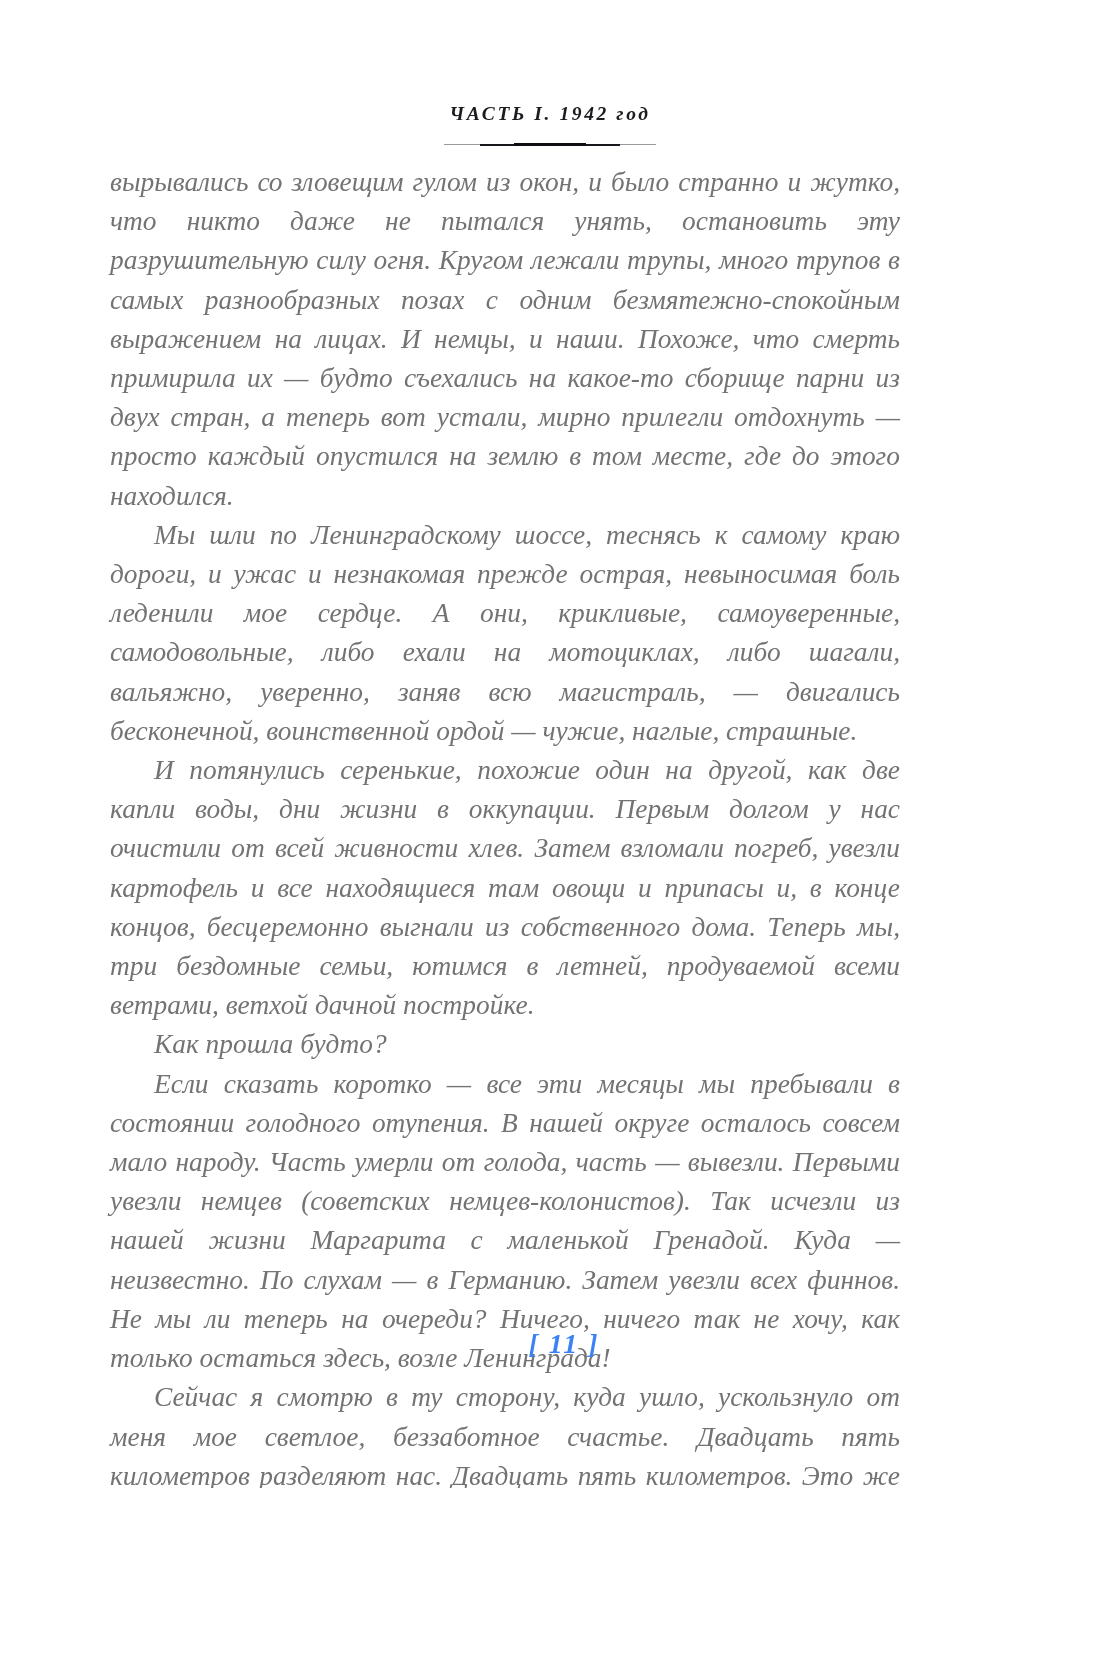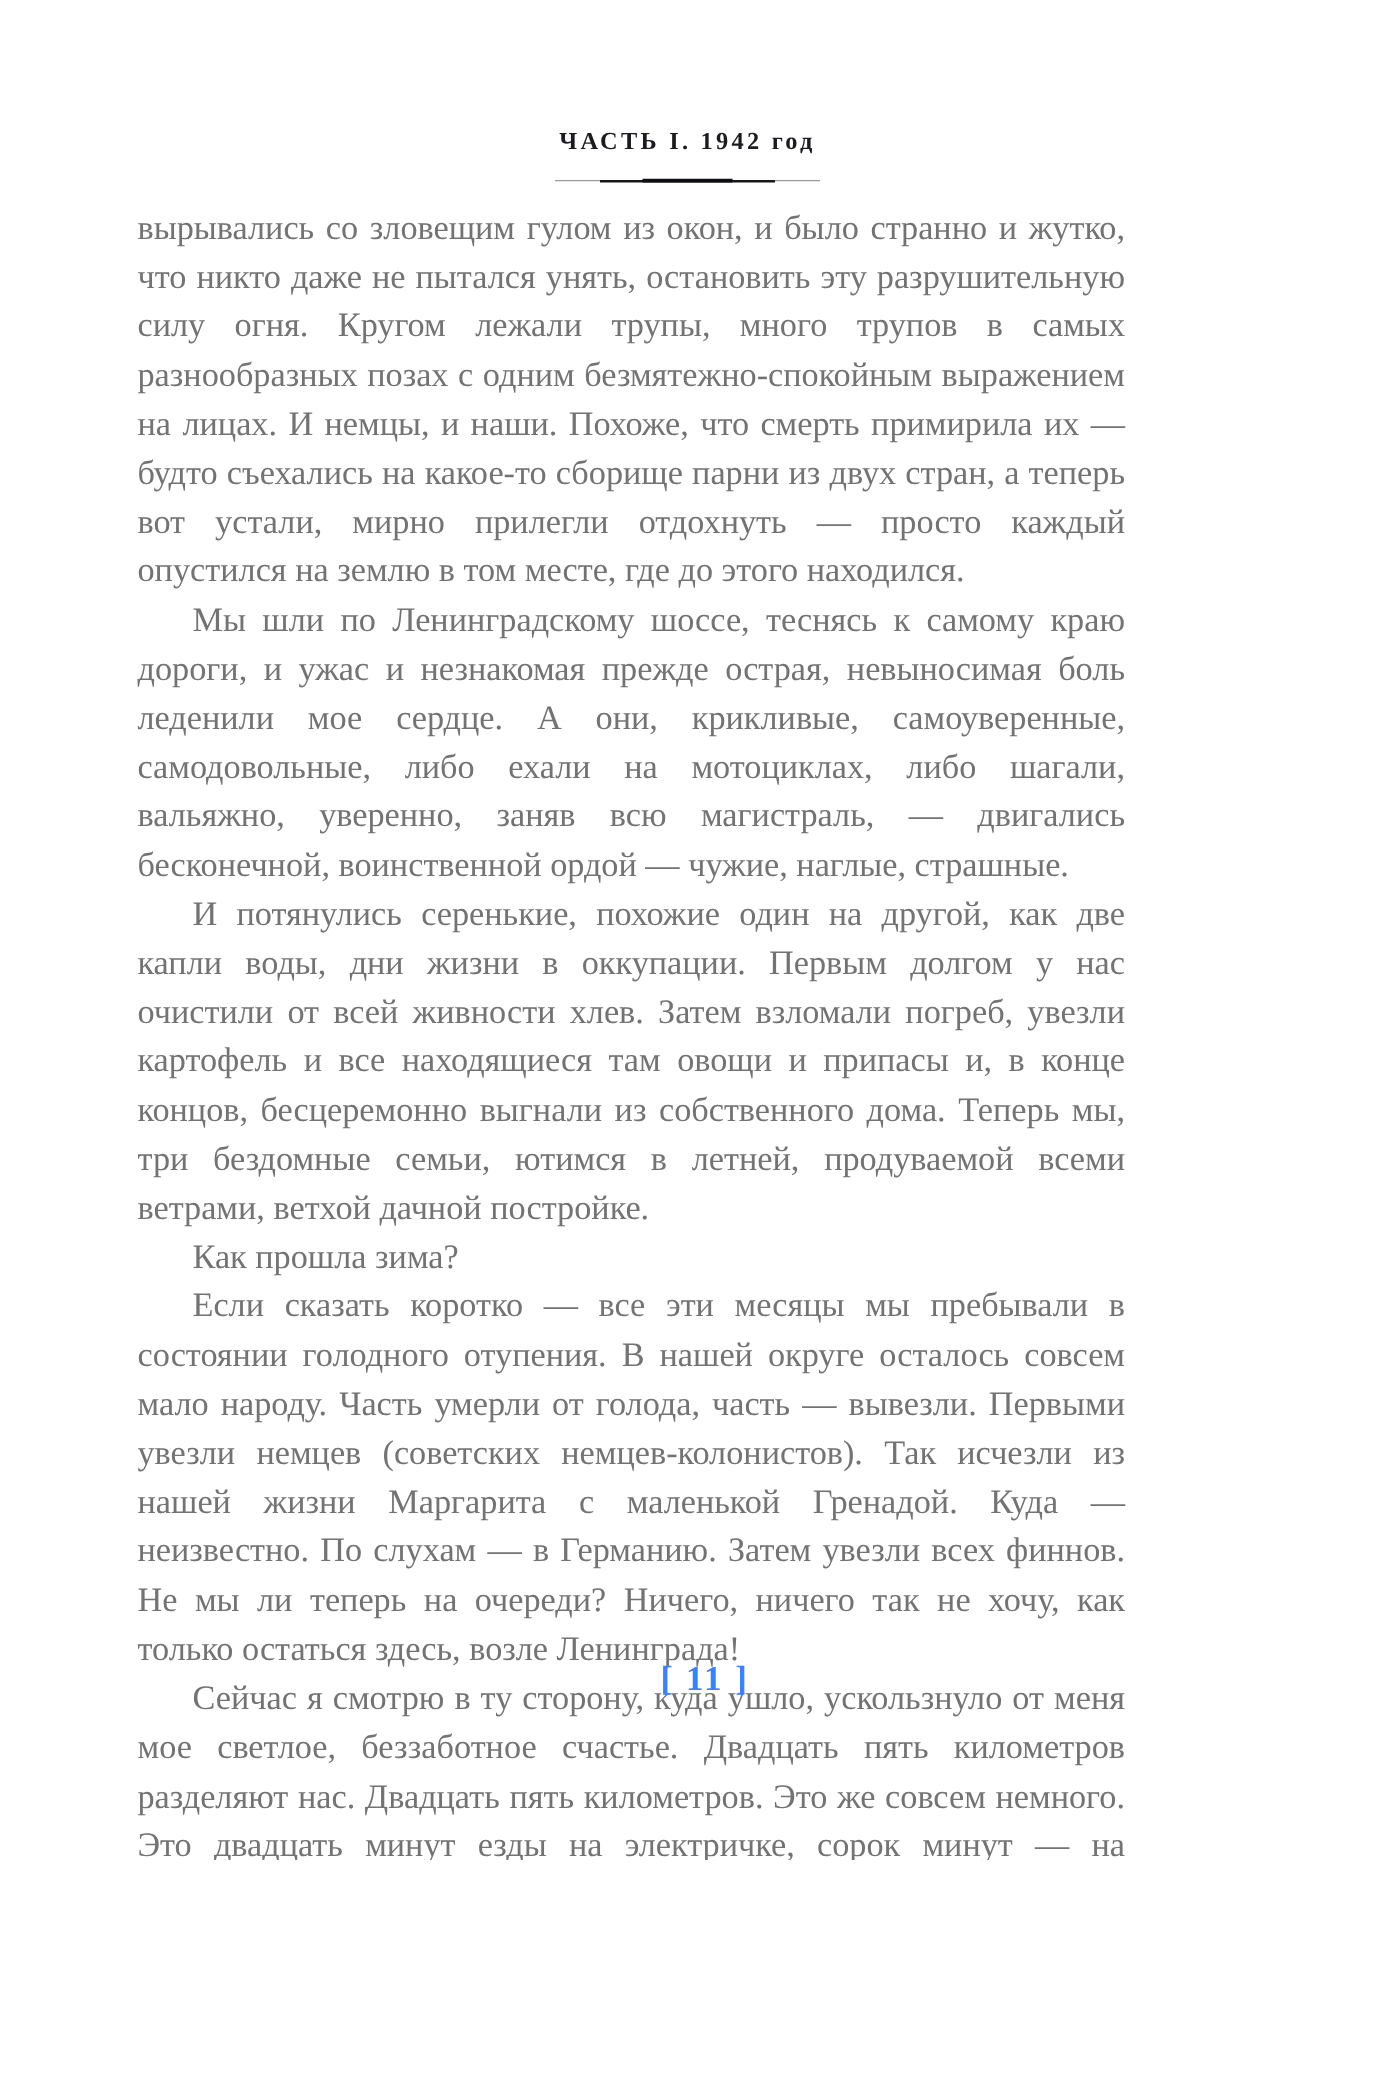--- a/index.html
+++ b/index.html
@@ -12,20 +12,21 @@
   .page {
     position: relative;
     width: 1100px;
     height: 1488px;
     margin: 0 auto;
     background: #ffffff;
     box-sizing: border-box;
     overflow: hidden;
     font-family: "Liberation Serif", "DejaVu Serif", serif;
     color: #15161a;
+    font-style: italic;
   }
 
   
   .running-head {
     position: absolute;
     top: 103px;
     left: 0;
     right: 0;
     text-align: center;
   }
@@ -128,21 +129,21 @@
   <div class="head-rule">
     <span class="seg seg-hair"></span>
     <span class="seg seg-mid"></span>
     <span class="seg seg-core"></span>
   </div>
 
   <div class="textblock">
     <p class="para">вырывались со зловещим гулом из окон, и было странно и жутко, что никто даже не пытался унять, остановить эту разрушительную силу огня. Кругом лежали трупы, много трупов в самых разнообразных позах с одним безмятежно-спокойным выражением на лицах. И немцы, и наши. Похоже, что смерть примирила их — будто съехались на какое-то сборище парни из двух стран, а теперь вот устали, мирно прилегли отдохнуть — просто каждый опустился на землю в том месте, где до этого находился.</p>
     <p class="para indent">Мы шли по Ленинградскому шоссе, теснясь к самому краю дороги, и ужас и незнакомая прежде острая, невыносимая боль леденили мое сердце. А они, крикливые, самоуверенные, самодовольные, либо ехали на мотоциклах, либо шагали, вальяжно, уверенно, заняв всю магистраль, — двигались бесконечной, воинственной ордой — чужие, наглые, страшные.</p>
     <p class="para indent">И потянулись серенькие, похожие один на другой, как две капли воды, дни жизни в оккупации. Первым долгом у нас очистили от всей живности хлев. Затем взломали погреб, увезли картофель и все находящиеся там овощи и припасы и, в конце концов, бесцеремонно выгнали из собственного дома. Теперь мы, три бездомные семьи, ютимся в летней, продуваемой всеми ветрами, ветхой дачной постройке.</p>
-    <p class="para indent">Как прошла зима?</p>
+    <p class="para indent">Как прошла будто?</p>
     <p class="para indent">Если сказать коротко — все эти месяцы мы пребывали в состоянии голодного отупения. В нашей округе осталось совсем мало народу. Часть умерли от голода, часть — вывезли. Первыми увезли немцев (советских немцев-колонистов). Так исчезли из нашей жизни Маргарита с маленькой Гренадой. Куда — неизвестно. По слухам — в Германию. Затем увезли всех финнов. Не мы ли теперь на очереди? Ничего, ничего так не хочу, как только остаться здесь, возле Ленинграда!</p>
     <p class="para indent">Сейчас я смотрю в ту сторону, куда ушло, ускользнуло от меня мое светлое, беззаботное счастье. Двадцать пять километров разделяют нас. Двадцать пять километров. Это же совсем немного. Это двадцать минут езды на электричке, сорок минут — на трамвае, и каких-то пара часов ходьбы пешком. Но как далек, как бесконечно далек ты теперь от меня, мой родной город. И как недоступен сейчас для меня.</p>
   </div>
 
   <div class="folio">
     <span class="folio-text">[ 11 ]</span>
   </div>
 
 </div>
 

